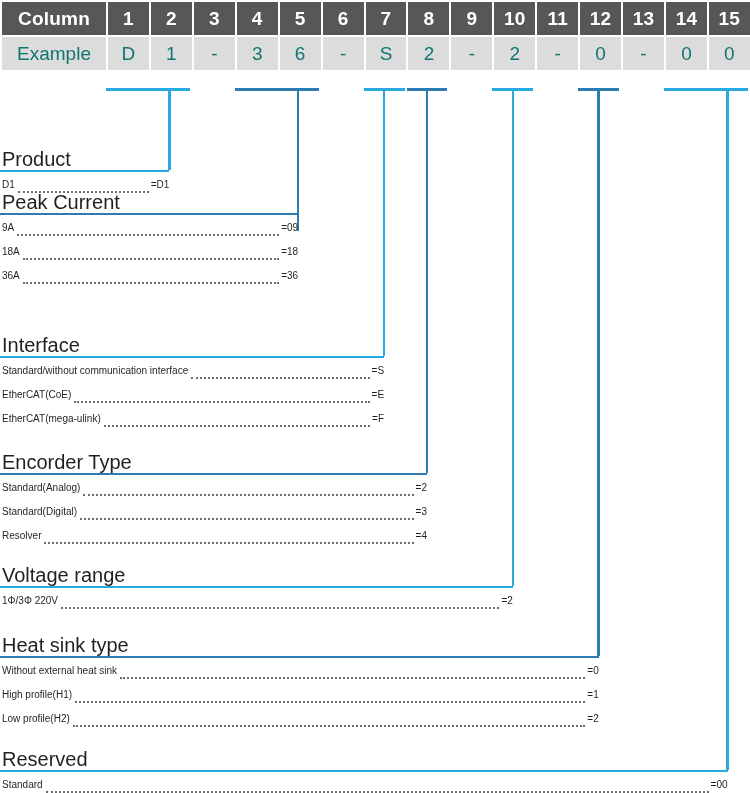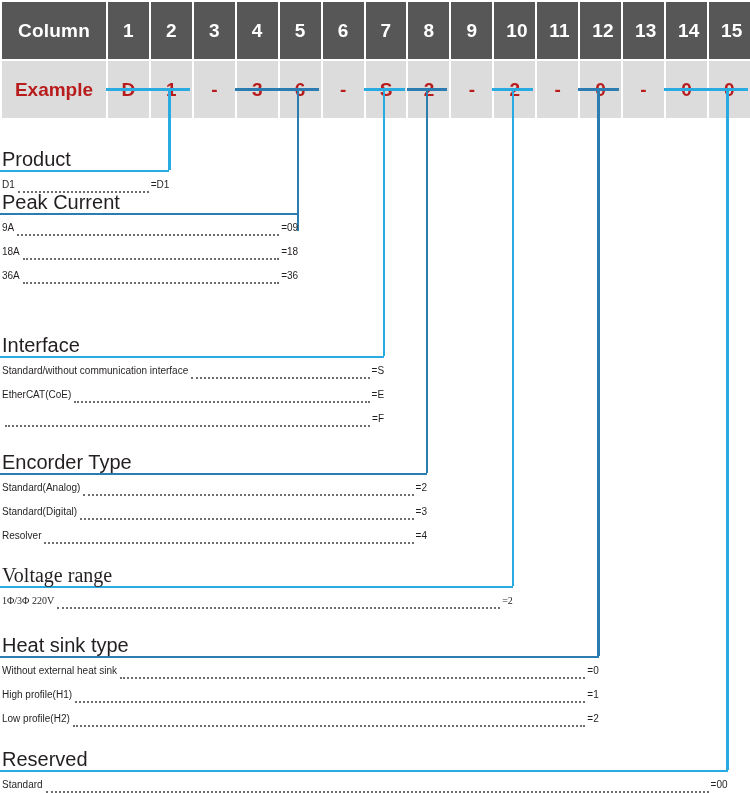--- a/index.html
+++ b/index.html
@@ -11,28 +11,28 @@
   }
 
   
   #model-table{
     position:absolute;left:0;top:0;width:750px;
     border-collapse:separate;border-spacing:2px;
     table-layout:fixed;
   }
   #model-table td{
     text-align:center;vertical-align:middle;
-    padding:12px;height:33px;
+    padding:0;height:33px;
     font-size:19px;
   }
   #model-table tr.header-row td{
     background:#575757;color:#ffffff;font-weight:bold;letter-spacing:.2px;
   }
   #model-table tr.example-row td{
-    background:#dcdcdc;color:#b91c1c;font-weight:bold;
+    background:#dcdcdc;color:#0f766e;font-weight:normal;
   }
   #model-table td.rowlabel{font-size:19px;}
 
   
   #connectors{position:absolute;left:0;top:0;width:750px;height:793px;pointer-events:none;}
 
   
   .section{position:absolute;left:0;}
   .sec-title{
     font-size:20px;line-height:19px;
@@ -173,20 +173,21 @@
         <span class="olabel">Standard/without communication interface</span>
         <span class="leader"></span>
         <span class="oval">=S</span>
       </div>
       <div class="opt">
         <span class="olabel">EtherCAT(CoE)</span>
         <span class="leader"></span>
         <span class="oval">=E</span>
       </div>
       <div class="opt">
+        <span class="olabel">EtherCAT(mega-ulink)</span>
         <span class="leader"></span>
         <span class="oval">=F</span>
       </div>
     </div>
     <div class="section" style="top: 453px; width: 427px;">
       <div class="sec-title">Encorder Type</div>
       <div class="sec-rule dark" style="border-bottom-color: rgb(43, 124, 176);"></div>
       <div class="opt">
         <span class="olabel">Standard(Analog)</span>
         <span class="leader"></span>
@@ -196,21 +197,21 @@
         <span class="olabel">Standard(Digital)</span>
         <span class="leader"></span>
         <span class="oval">=3</span>
       </div>
       <div class="opt">
         <span class="olabel">Resolver</span>
         <span class="leader"></span>
         <span class="oval">=4</span>
       </div>
     </div>
-    <div class="section" style="top: 566px; width: 512.867px; font-family: Liberation Serif, serif;">
+    <div class="section" style="top: 566px; width: 512.867px;">
       <div class="sec-title">Voltage range</div>
       <div class="sec-rule" style="border-bottom-color: rgb(41, 171, 226);"></div>
       <div class="opt">
         <span class="olabel">1Φ/3Φ 220V</span>
         <span class="leader"></span>
         <span class="oval">=2</span>
       </div>
     </div>
     <div class="section" style="top: 636px; width: 598.733px;">
       <div class="sec-title">Heat sink type</div>

